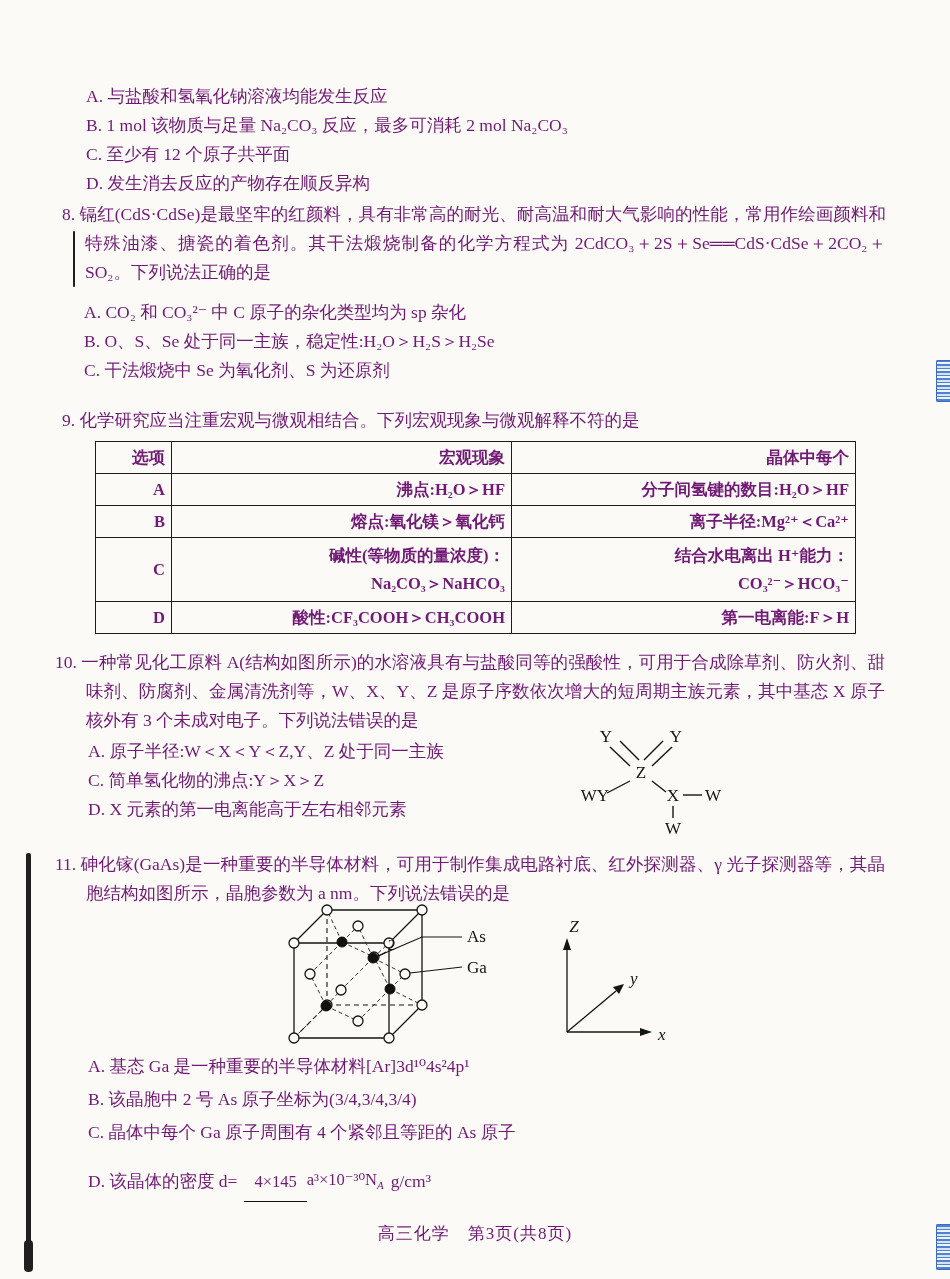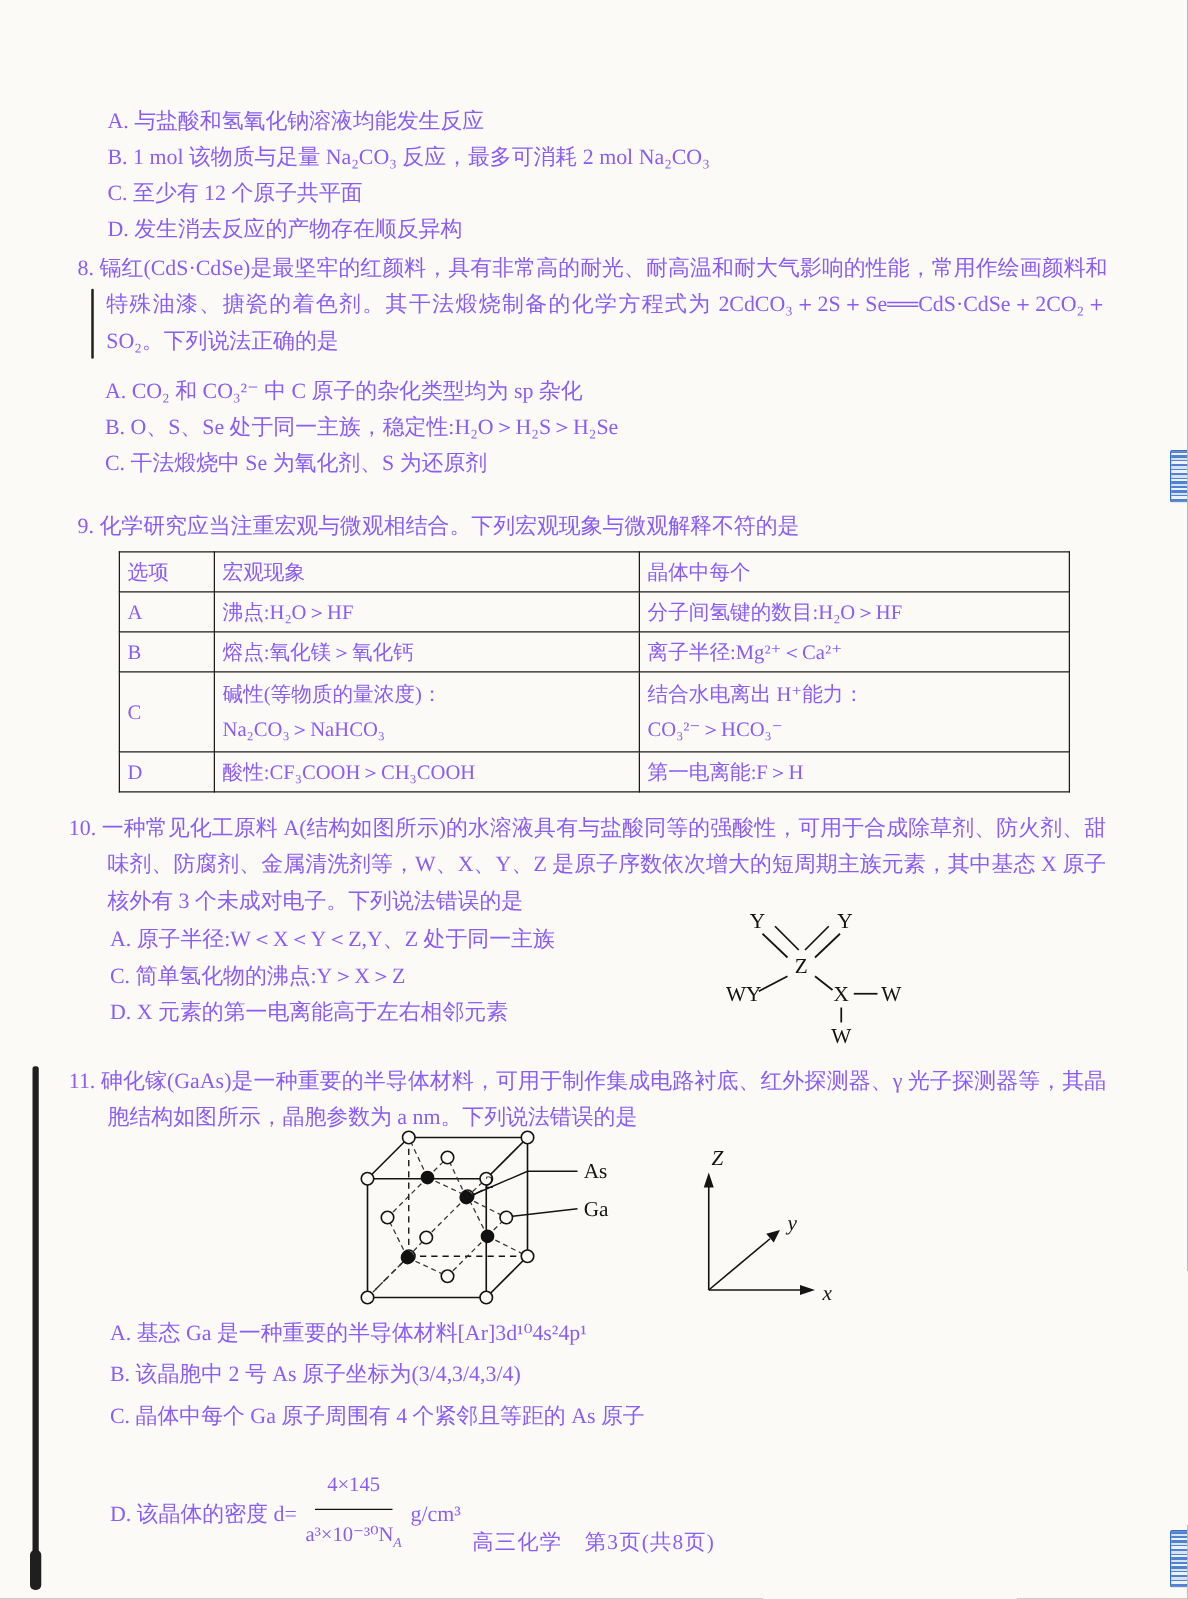--- a/index.html
+++ b/index.html
@@ -2,39 +2,39 @@
 <html><head>
 <meta charset="utf-8">
 <style>
   * { box-sizing: border-box; margin: 0; padding: 0; }
   html, body { background: #888; }
   .page {
     position: relative;
     width: 950px; height: 1279px;
     margin: 0 auto;
     background: #fbfaf6;
-    color: #8b5cf6;
+    color: #701a75;
     font-family: "Liberation Serif", "DejaVu Serif", serif;
     font-size: 17.5px;
     overflow: hidden;
   }
   .block { position: absolute; line-height: 29px; }
   .stem { text-align: justify; }
   .hang8  { text-indent: -23px; padding-left: 23px; }
   .hang10 { text-indent: -31px; padding-left: 31px; }
   .opts div { line-height: 29px; white-space: nowrap; }
   .opts33 div { line-height: 33px; white-space: nowrap; }
 
   
   table.qtable { border-collapse: collapse; font-size: 16.5px; table-layout: fixed; }
   table.qtable th, table.qtable td {
     border: 1.4px solid #1d1d1d;
-    text-align: left; vertical-align: middle;
+    text-align: right; vertical-align: middle;
     padding: 1px 6px; line-height: 28px;
-    font-weight: normal;
+    font-weight: bold;
   }
   .col-opt { width: 76px; }
   .col-macro { width: 340px; }
   .col-micro { width: 344px; }
   tr.h32 { height: 32px; }
   tr.h64 { height: 64px; }
 
   
   svg { overflow: visible; }
   .bond { stroke: #141414; stroke-width: 1.4; }
@@ -45,21 +45,21 @@
   .atom-fill { fill: #111; stroke: #111; }
   .svgtext { font-family: "Liberation Serif", "DejaVu Serif", serif; font-size: 17px; fill: #141414; }
   .svgsmall { font-family: "Liberation Serif", "DejaVu Serif", serif; font-size: 14px; fill: #141414; }
   .svgitalic { font-style: italic; }
   .leader { stroke: #141414; stroke-width: 1.1; fill: none; }
   .axis { stroke: #141414; stroke-width: 1.3; }
   .arrowhead { fill: #141414; }
 
   
   .optd-flex { display: flex; align-items: center; gap: 3px; line-height: 1.2; margin-top: 6px; }
-  .frac { display: inline-flex; flex-direction: column; align-items: center; margin: 16px 4px; font-size: 16.5px; }
+  .frac { display: inline-flex; flex-direction: row; align-items: flex-end; margin: 5px 4px; font-size: 16.5px; }
   .frac .num { padding: 0 10px 3px; border-bottom: 1.5px solid #111; }
   .frac .den { padding-top: 3px; }
   .densub { font-size: 11px; font-style: italic; }
 
   
   .footer { position: absolute; top: 1222px; left: 0; width: 100%; text-align: center; font-size: 17px; letter-spacing: 1px; }
 
   
   .scanbar { position: absolute; background: #1f1f1f; border-radius: 2px; }
   .wm {

